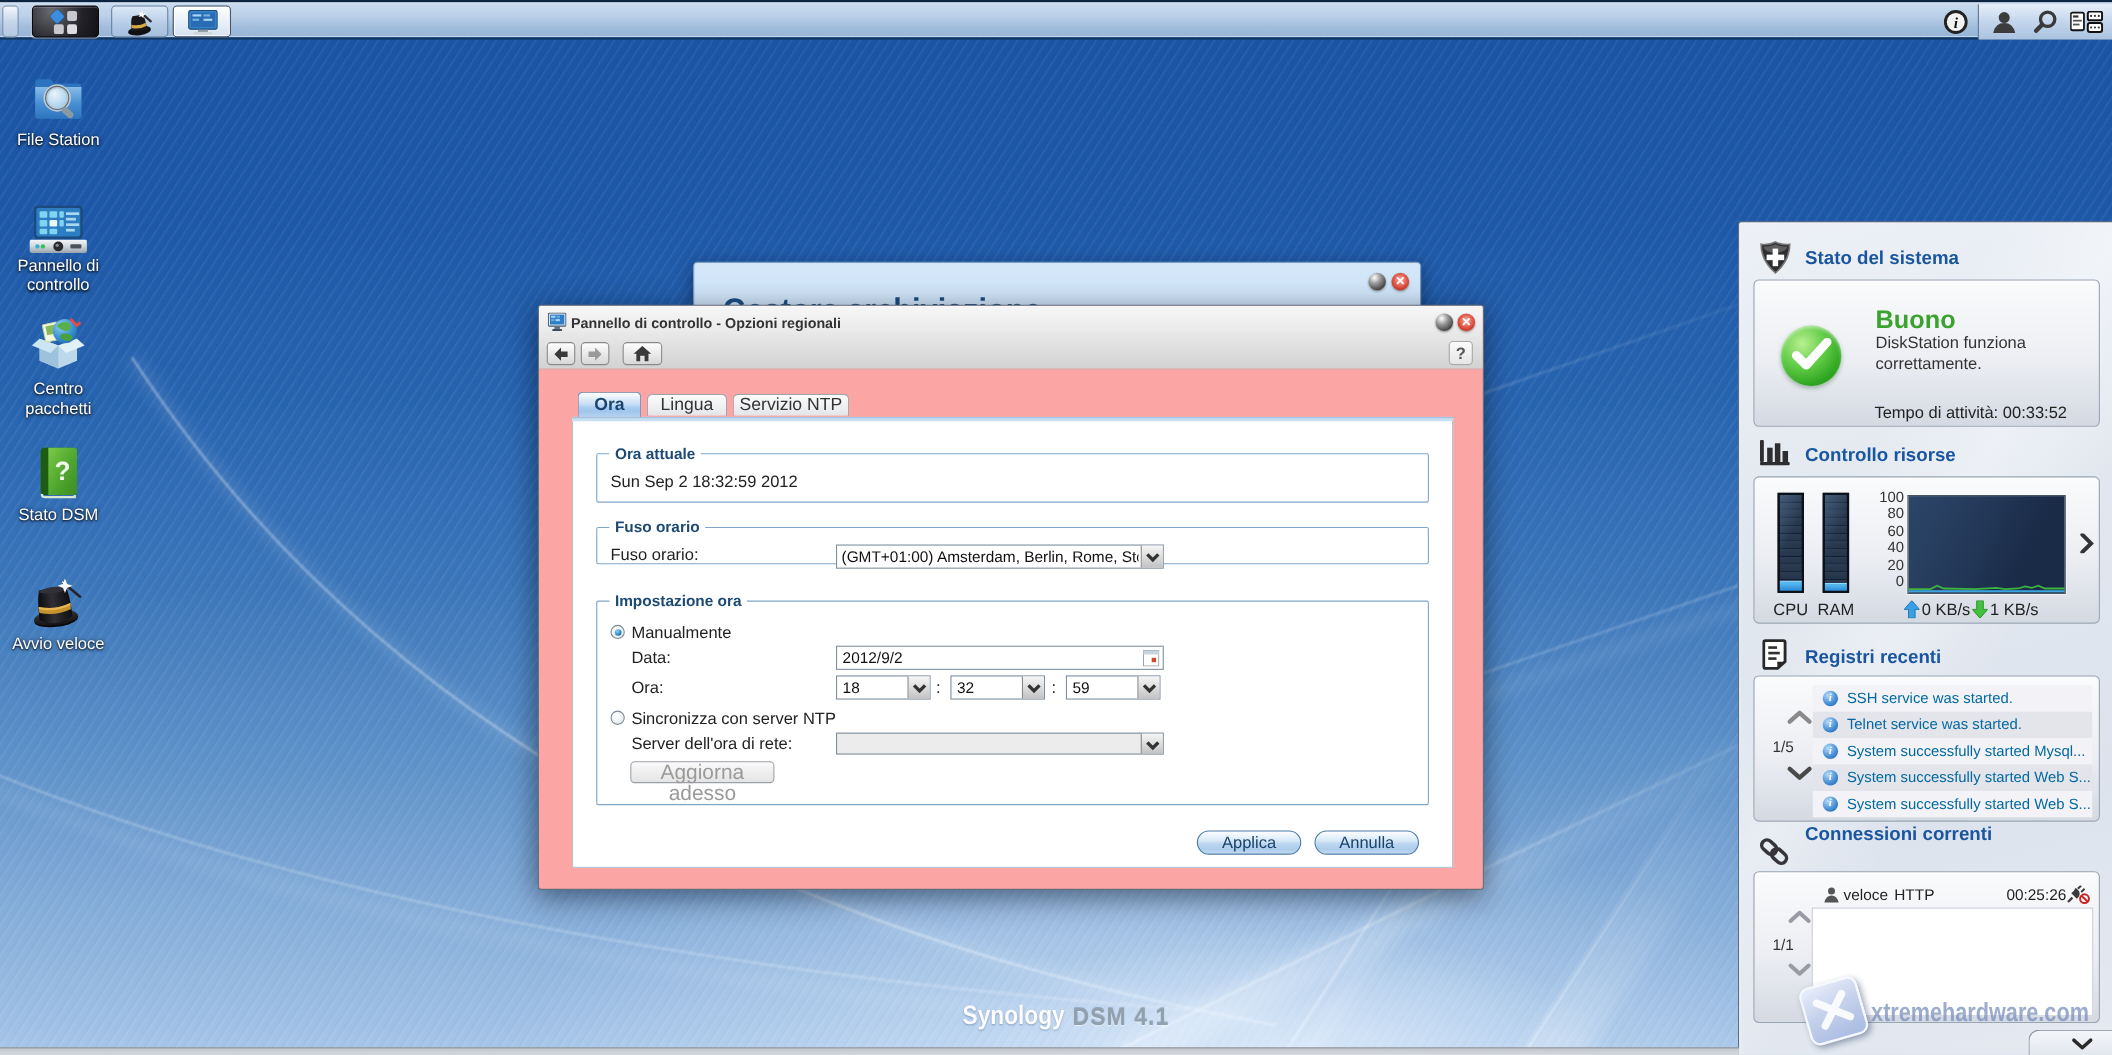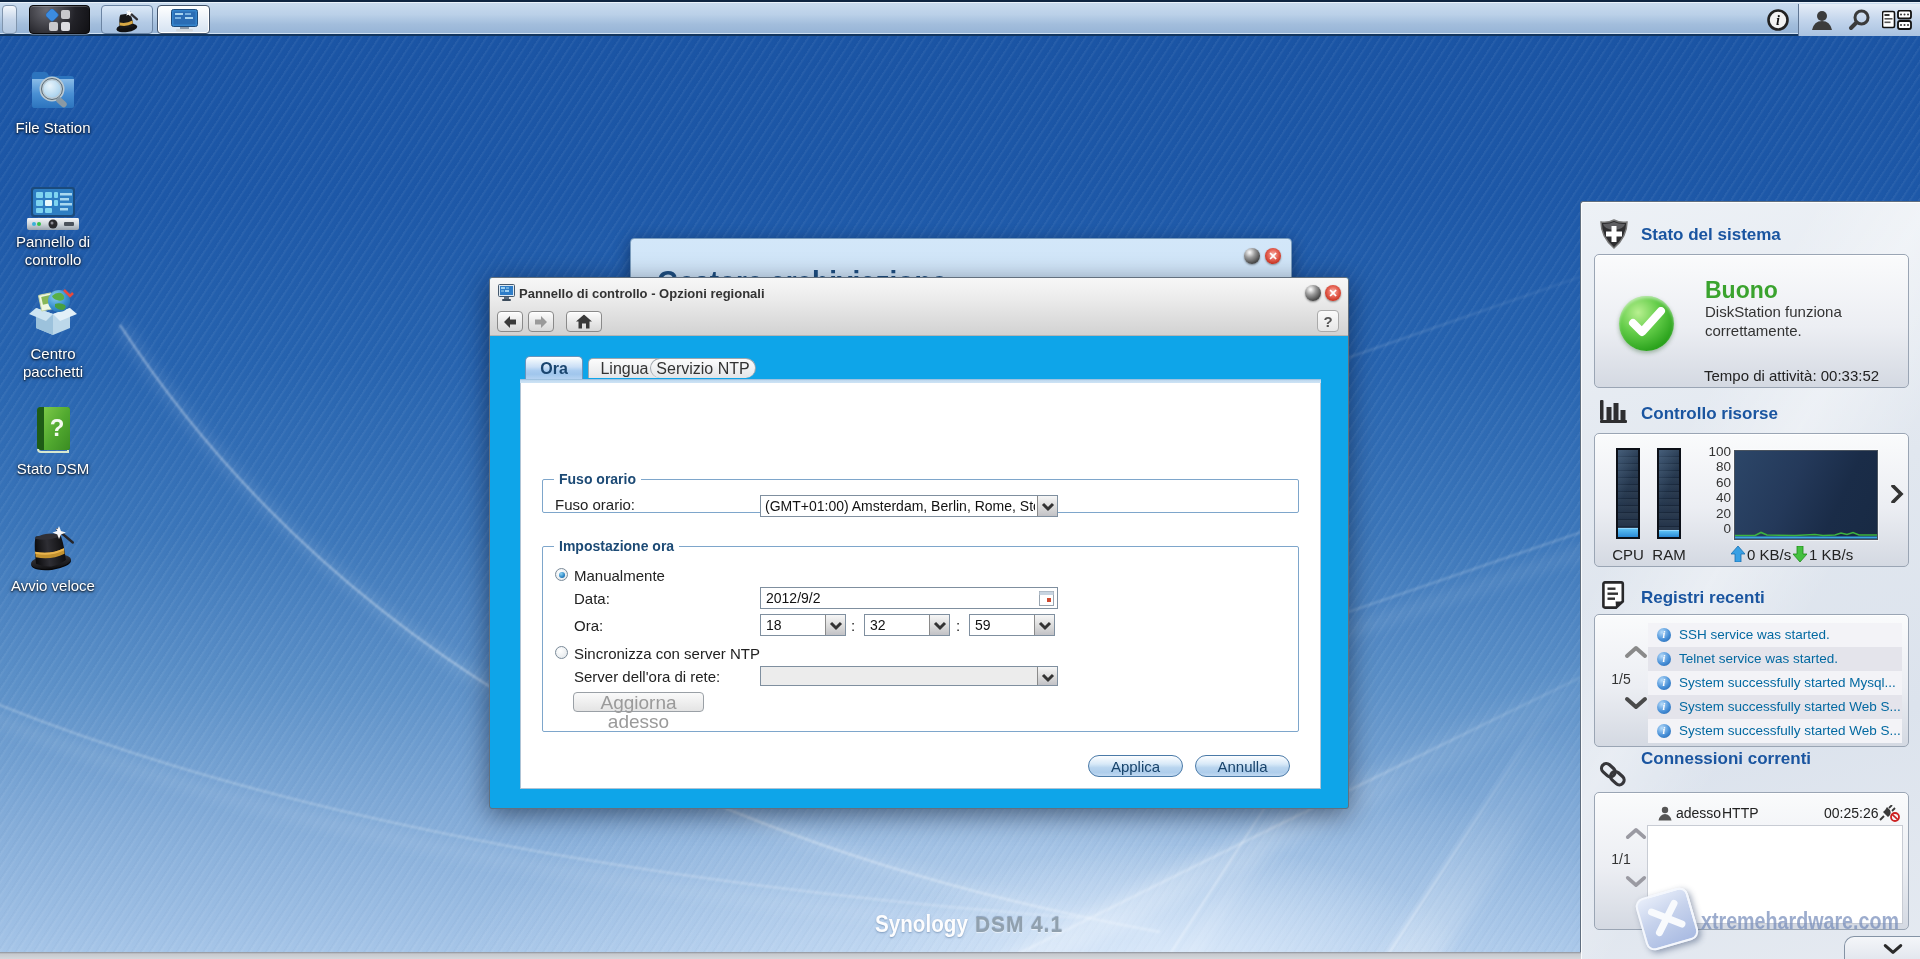--- a/index.html
+++ b/index.html
@@ -42,21 +42,21 @@
 .winbtn.gray { background: radial-gradient(circle at 35% 28%, #f5f5f5 4%, #9a9a9a 35%, #4e4e4e 70%, #303030); box-shadow:0 1px 2px rgba(0,0,0,0.4); }
 .winbtn.red { background: radial-gradient(circle at 50% 42%, #f8beb6 0%, #e96a5c 38%, #cc3624 72%, #b52615); box-shadow:0 1px 2px rgba(0,0,0,0.4); }
 .winbtn.red::after { content:"✕"; position:absolute; left:0; top:0; width:16px; height:16px; line-height:16px; text-align:center; color:#fff; font-size:11px; font-weight:bold; }
 
 
 #backwin { position:absolute; left:630px; top:238px; width:662px; height:400px; border-radius:4px 4px 0 0;
   background:linear-gradient(180deg, #d3e7f9 0%, #bcd8f2 60%, #a9ccee 100%); border:1px solid #7a9cbd; box-shadow:0 4px 16px rgba(0,10,30,0.45); }
 #backwin h1 { position:absolute; left:26px; top:26px; font-size:31px; color:#1d4e80; font-weight:bold; transform:scaleX(0.9); transform-origin:left top; }
 
 
-#frontwin { position:absolute; left:489px; top:277px; width:860px; height:532px; background:#0ea5e9;
+#frontwin { position:absolute; left:489px; top:277px; width:860px; height:532px; background:#fca5a5;
   border:1px solid #63707e; border-radius:3px; box-shadow:0 6px 26px rgba(0,8,24,0.5); }
 #fw-head { position:absolute; left:0; top:0; right:0; height:58px; border-radius:2px 2px 0 0;
   background:linear-gradient(180deg,#f7f7f7 0%, #ececec 35%, #dcdcdc 75%, #d2d2d2 100%);
   border-bottom:1px solid #b4b4b4; }
 #fw-title { position:absolute; left:29px; top:8px; font-size:13px; font-weight:bold; color:#333; }
 .navbtn { position:absolute; top:33px; height:21px; border:1px solid #8a8a8a; border-radius:4px;
   background:linear-gradient(180deg,#fdfdfd,#e8e8e8 55%,#d8d8d8); box-shadow:inset 0 1px 0 #fff; }
 .navbtn svg { position:absolute; left:50%; top:50%; transform:translate(-50%,-50%); }
 #fw-help { position:absolute; right:9px; top:32px; width:22px; height:22px; border:1px solid #aaa; border-radius:4px;
   background:linear-gradient(180deg,#fbfbfb,#e6e6e6); color:#555; font-weight:bold; font-size:15px; text-align:center; line-height:21px; }
@@ -201,25 +201,29 @@
           <path d="M 8 1 L 14 7 L 8 13 L 8 9.5 L 2 9.5 L 2 4.5 L 8 4.5 Z" fill="#9a9a9a"></path>
         </svg>
     </div>
     <div class="navbtn" style="left:76px; width:36px;">
       <svg width="18" height="15" viewBox="0 0 18 15">
           <path d="M 9 0 L 17 7 L 14.5 7 L 14.5 14 L 11 14 L 11 9 L 7 9 L 7 14 L 3.5 14 L 3.5 7 L 1 7 Z" fill="#3a3a3a"></path>
         </svg>
     </div>
 
     <div class="tab inactive" style="left:98px; top:80px; width:73px; line-height:20px;">Lingua</div>
-    <div class="tab inactive" style="left:160px; top:80px; width:106px; line-height:20px;border-radius:10px;">Servizio NTP</div>
+    <div class="tab inactive" style="left:176px; top:80px; width:106px; line-height:20px;">Servizio NTP</div>
     <div id="tab-ora" class="tab" style="line-height:23px;">Ora</div>
     <div id="tabpanel"></div>
     <div id="tabline"></div>
 
+    <div class="fset" style="left:52px; top:134px; width:757px; height:45px;">
+      <div class="legend">Ora attuale</div>
+      <div class="flabel" style="left:12px; top:17px;">Sun Sep 2 18:32:59 2012</div>
+    </div>
 
     <div class="fset" style="left:52px; top:201px; width:757px; height:34px;">
       <div class="legend">Fuso orario</div>
       <div class="flabel" style="left:12px; top:16px;">Fuso orario:</div>
       <div class="select" style="left:217px; top:15px; width:298px; height:22px; line-height:20px;">
         <span style="padding-left:4px; display:inline-block; overflow:hidden; white-space:nowrap; width:274px;">(GMT+01:00) Amsterdam, Berlin, Rome, Stoc</span>
         <div class="dd">
             <svg width="14" height="12">
               <polyline points="2,3 7,8 12,3" stroke="#333" stroke-width="3" fill="none"></polyline>
             </svg>
@@ -561,21 +565,21 @@
         <rect x="2.5" y="11.5" width="15" height="9.5" rx="4.7"></rect>
         <rect x="14.5" y="11.5" width="15" height="9.5" rx="4.7"></rect>
       </g>
     </svg>
     <div class="sbheader" style="top:547px;">Connessioni correnti</div>
     <div class="sbcard" style="top:590px; height:138px;">
       <svg class="abs" style="left:63px; top:13px;" width="14" height="15" viewBox="0 0 14 15">
         <circle cx="7" cy="4" r="3.2" fill="#555"></circle>
           <path d="M 0.5 14.5 Q 2 8 7 8 Q 12 8 13.5 14.5 Z" fill="#555"></path>
       </svg>
-      <div style="position:absolute; left:81px; top:12px; font-size:14px; color:#222;">adesso</div>
+      <div style="position:absolute; left:81px; top:12px; font-size:14px; color:#222;">veloce</div>
       <div style="position:absolute; left:127px; top:12px; font-size:14px; color:#222;">HTTP</div>
       <div style="position:absolute; left:181px; top:12px; font-size:14px; color:#222;margin-left:48px;">00:25:26</div>
       <svg class="abs" style="left:283px; top:12px;" width="22" height="17" viewBox="0 0 22 17">
         <path d="M 2 15 L 6 11" stroke="#3a3a3a" stroke-width="2"></path>
         <path d="M 5 7 L 10 12 Q 14 9 12 5 L 9 2 Q 7 6 5 7 Z" fill="#3a3a3a"></path>
         <path d="M 11 3 L 14 0 M 14 6 L 17 3" stroke="#3a3a3a" stroke-width="1.8"></path>
         <circle cx="17" cy="12" r="4" fill="none" stroke="#cc2222" stroke-width="1.8"></circle>
         <line x1="14.2" y1="9.4" x2="19.8" y2="14.6" stroke="#cc2222" stroke-width="1.8"></line>
       </svg>
       <div style="position:absolute; left:52px; top:32px; width:256px; height:99px; background:#fff; border:1px solid #c8ccd4;"></div>

